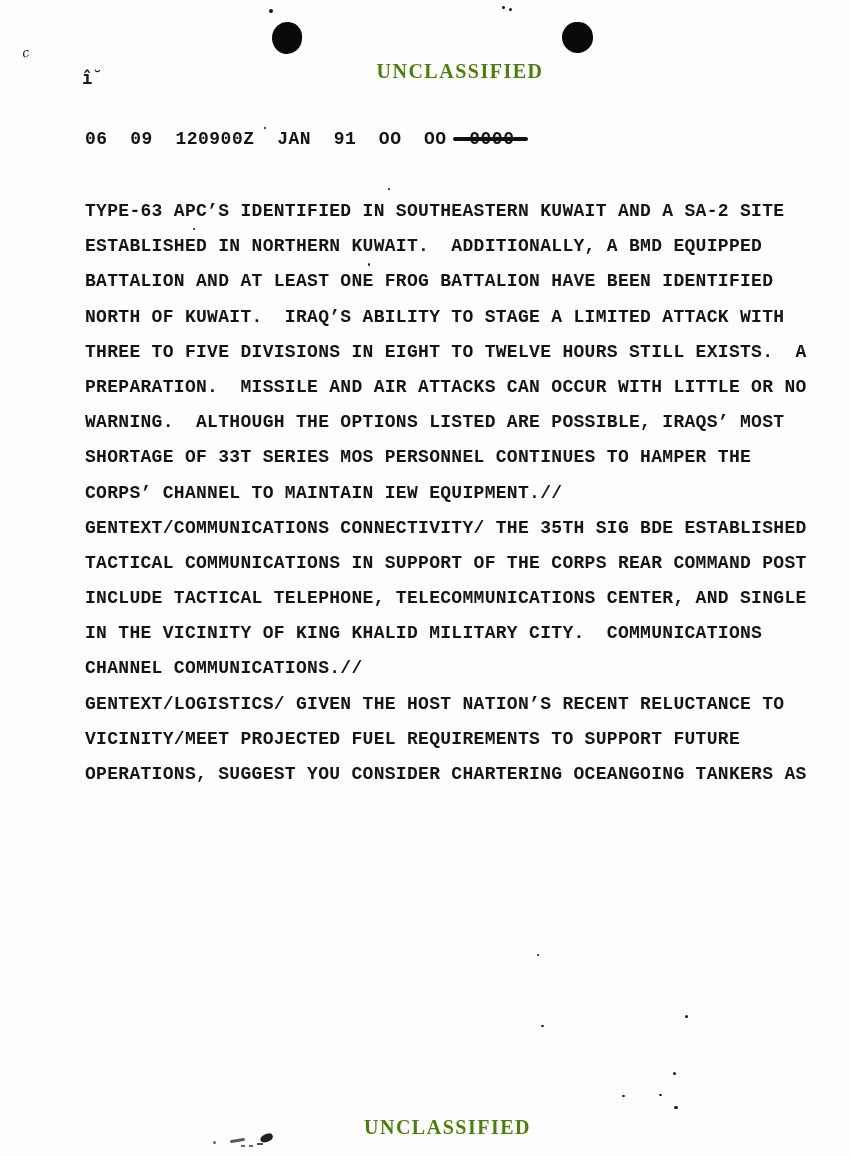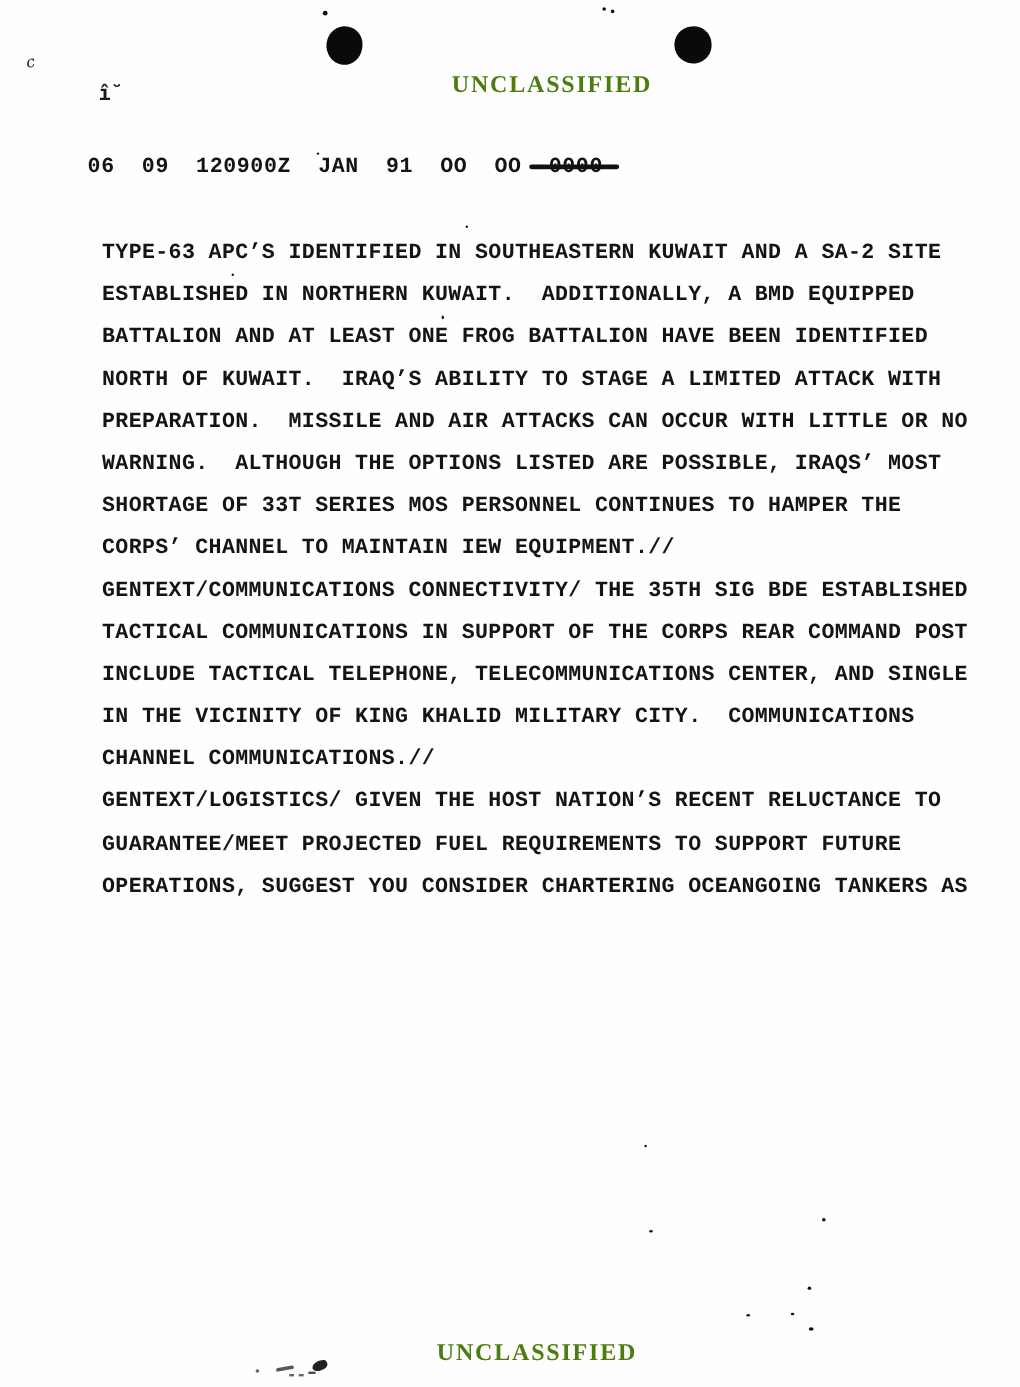--- a/index.html
+++ b/index.html
@@ -27,21 +27,21 @@
     font-size:20px;
     letter-spacing:1.5px;
     text-align:center;
     color:#4d7c0f;
     white-space:pre;
   }
   .classification-top{left:70px;right:0;top:60px;}
   .classification-bottom{left:45px;right:0;top:1116px;}
   
   .meta-line{
-    position:absolute;left:73px;top:129px;
+    position:absolute;left:85px;top:129px;
     font-size:18px;font-weight:bold;
     white-space:pre;letter-spacing:0.5px;
   }
   .struck{
     position:relative;display:inline-block;
     font-weight:bold;
   }
   .struck::after{
     content:"";position:absolute;
     left:-16px;right:-14px;top:8px;height:4px;
@@ -88,31 +88,32 @@
   <span class="ink-mark ink-mark-c">c</span>
   <span class="ink-mark ink-mark-i">î˘</span>
 
   <div class="meta-line"><span>06  09  120900Z  JAN  91  OO  OO  </span><span class="struck">0000</span></div>
 
   <div class="doc-body">
     <div class="text-line">TYPE-63 APC’S IDENTIFIED IN SOUTHEASTERN KUWAIT AND A SA-2 SITE</div>
     <div class="text-line">ESTABLISHED IN NORTHERN KUWAIT.  ADDITIONALLY, A BMD EQUIPPED</div>
     <div class="text-line">BATTALION AND AT LEAST ONE FROG BATTALION HAVE BEEN IDENTIFIED</div>
     <div class="text-line">NORTH OF KUWAIT.  IRAQ’S ABILITY TO STAGE A LIMITED ATTACK WITH</div>
+    <div class="text-line">THREE TO FIVE DIVISIONS IN EIGHT TO TWELVE HOURS STILL EXISTS.  A</div>
     <div class="text-line">PREPARATION.  MISSILE AND AIR ATTACKS CAN OCCUR WITH LITTLE OR NO</div>
     <div class="text-line">WARNING.  ALTHOUGH THE OPTIONS LISTED ARE POSSIBLE, IRAQS’ MOST</div>
     <div class="text-line">SHORTAGE OF 33T SERIES MOS PERSONNEL CONTINUES TO HAMPER THE</div>
     <div class="text-line">CORPS’ CHANNEL TO MAINTAIN IEW EQUIPMENT.//</div>
     <div class="text-line">GENTEXT/COMMUNICATIONS CONNECTIVITY/ THE 35TH SIG BDE ESTABLISHED</div>
     <div class="text-line">TACTICAL COMMUNICATIONS IN SUPPORT OF THE CORPS REAR COMMAND POST</div>
     <div class="text-line">INCLUDE TACTICAL TELEPHONE, TELECOMMUNICATIONS CENTER, AND SINGLE</div>
     <div class="text-line">IN THE VICINITY OF KING KHALID MILITARY CITY.  COMMUNICATIONS</div>
     <div class="text-line">CHANNEL COMMUNICATIONS.//</div>
     <div class="text-line">GENTEXT/LOGISTICS/ GIVEN THE HOST NATION’S RECENT RELUCTANCE TO</div>
-    <div class="text-line">GUARANTEE/MEET PROJECTED FUEL REQUIREMENTS TO SUPPORT FUTURE</div>
+    <div class="text-line">VICINITY/MEET PROJECTED FUEL REQUIREMENTS TO SUPPORT FUTURE</div>
     <div class="text-line">OPERATIONS, SUGGEST YOU CONSIDER CHARTERING OCEANGOING TANKERS AS</div>
   </div>
 
   <div class="classification classification-bottom">UNCLASSIFIED</div>
 
   <div class="speck" style="left:269px;top:9px;width:4px;height:4px;"></div>
   <div class="speck" style="left:502px;top:6px;width:3px;height:3px;"></div>
   <div class="speck" style="left:509px;top:8px;width:3px;height:3px;"></div>
   <div class="speck" style="left:264px;top:127px;width:2px;height:2px;"></div>
   <div class="speck" style="left:388px;top:188px;width:2px;height:2px;"></div>

